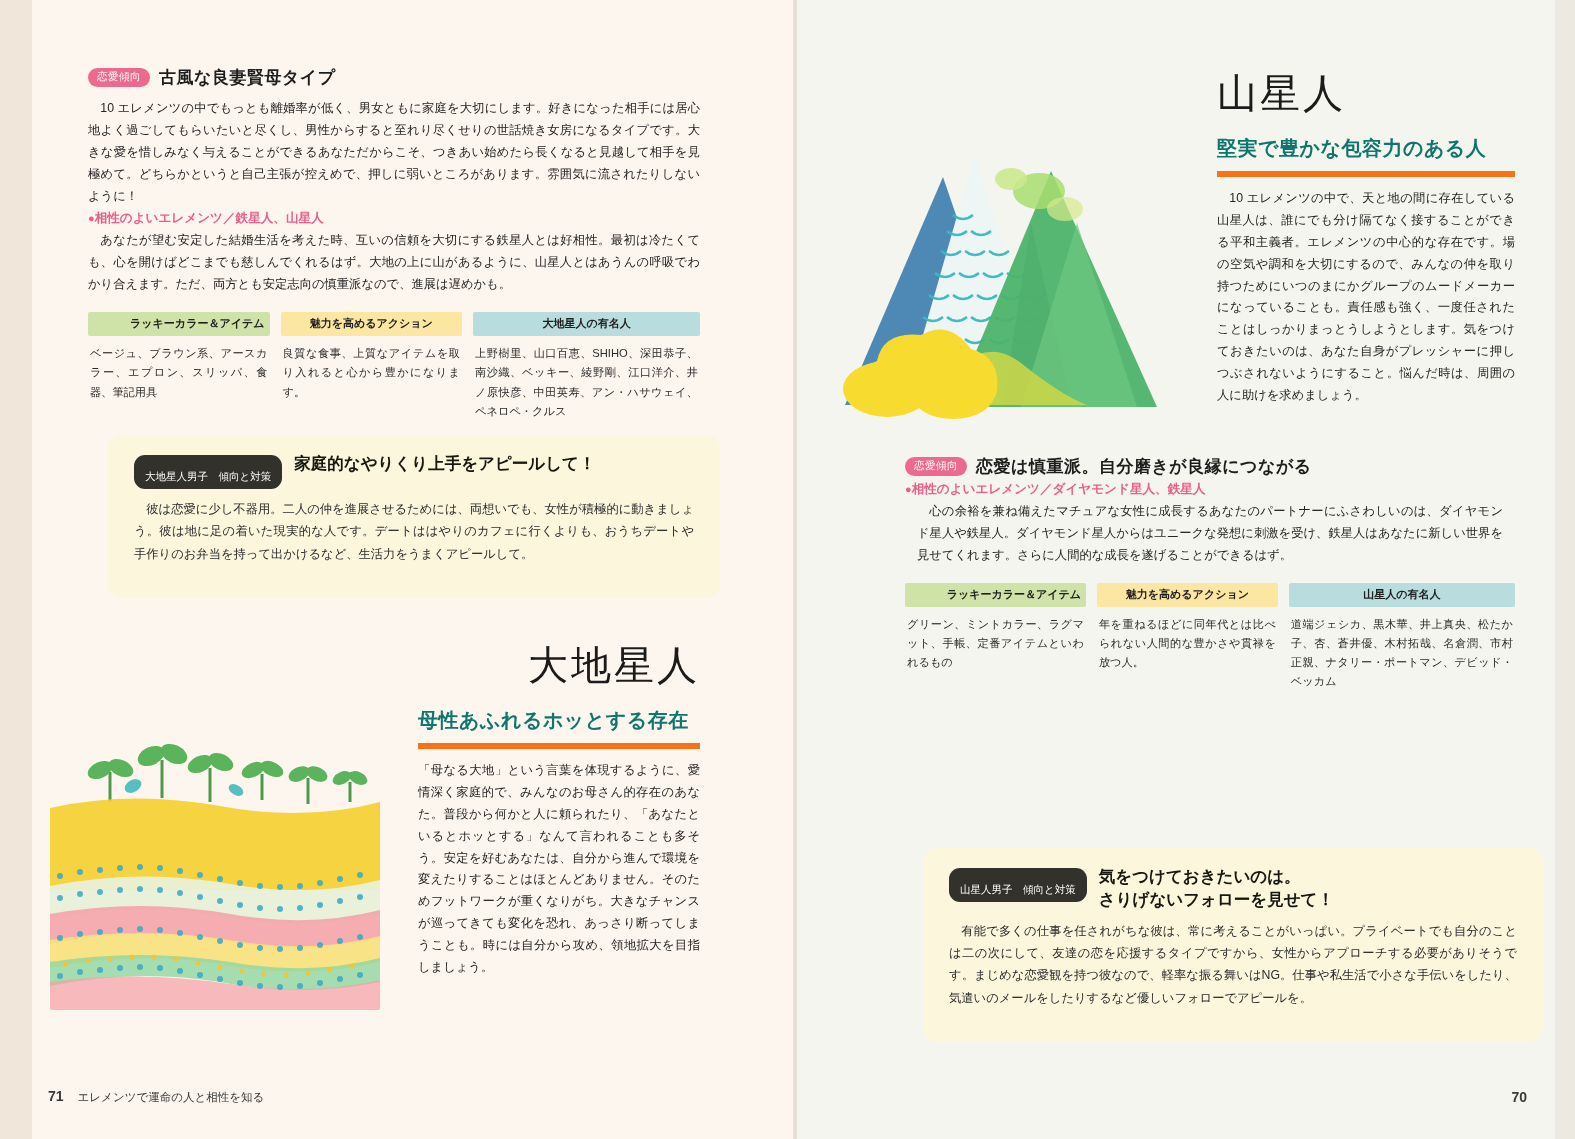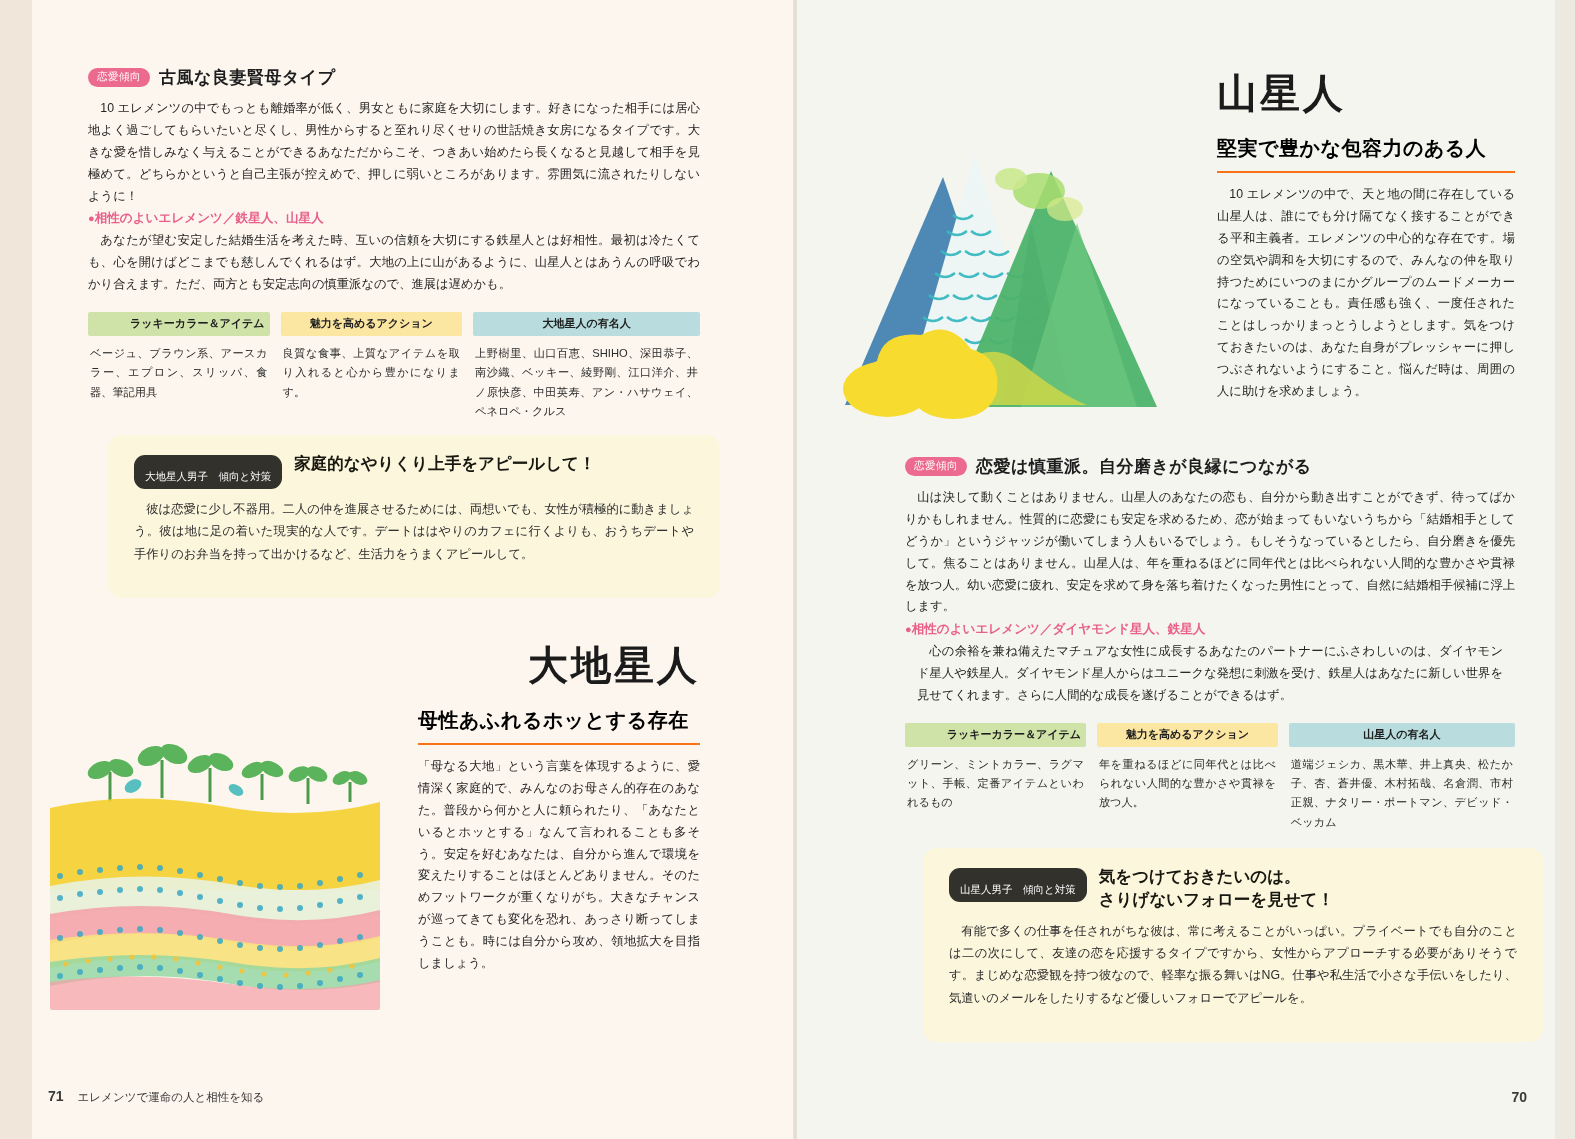--- a/index.html
+++ b/index.html
@@ -29,23 +29,23 @@
   .tag-pink{
     display:inline-block;background:#ec6a8d;color:#fff;border-radius:10px;
     font-size:10.5px;padding:2.5px 9px 3px;letter-spacing:.5px;vertical-align:middle;
   }
   .heading-row{display:flex;align-items:center;gap:9px;}
   .heading-bold{font-size:17px;font-weight:bold;letter-spacing:.5px;color:#1d1d1d;}
   .compat-line{color:#e8608a;font-weight:bold;font-size:12.6px;margin-top:3px;}
   .compat-line .dot{font-size:11px;}
 
   
-  .big-title{font-size:40px;font-weight:bold;letter-spacing:3px;color:#1b1b1b;}
-  .sub-title{font-size:20px;font-weight:bold;letter-spacing:.5px;color:#000000;
-    border-bottom:2px solid #f97316;padding-bottom:9px;}
+  .big-title{font-size:40px;font-weight:normal;letter-spacing:3px;color:#1b1b1b;}
+  .sub-title{font-size:20px;font-weight:bold;letter-spacing:.5px;color:#0f766e;
+    border-bottom:6px solid #f97316;padding-bottom:9px;}
 
   
   .cols{display:flex;gap:11px;margin-top:16px;}
   .col{flex:1;}
   .col-head{
     font-size:11px;font-weight:bold;color:#1f1f1f;text-align:center;
     padding:4px 2px 5px;border-radius:2px;
   }
   .green{background:#cfe3a8;padding-left:39px;}
   .yellow{background:#fbe6a2;}
@@ -327,21 +327,20 @@
       <div class="big-title">山星人</div>
       <div class="sub-title" style="margin-top:14px;">堅実で豊かな包容力のある人</div>
       <p class="body-text indent" style="margin:11px 0 0;">10 エレメンツの中で、天と地の間に存在している山星人は、誰にでも分け隔てなく接することができる平和主義者。エレメンツの中心的な存在です。場の空気や調和を大切にするので、みんなの仲を取り持つためにいつのまにかグループのムードメーカーになっていることも。責任感も強く、一度任されたことはしっかりまっとうしようとします。気をつけておきたいのは、あなた自身がプレッシャーに押しつぶされないようにすること。悩んだ時は、周囲の人に助けを求めましょう。</p>
     </div>
 
     <div style="position:absolute;left:110px;top:455px;width:610px;">
       <div class="heading-row">
         <span class="tag-pink">恋愛傾向</span>
         <span class="heading-bold">恋愛は慎重派。自分磨きが良縁につながる</span>
       </div>
-      <p class="body-text indent" style="margin:9px 0 0;">山は決して動くことはありません。山星人のあなたの恋も、自分から動き出すことができず、待ってばかりかもしれません。性質的に恋愛にも安定を求めるため、恋が始まってもいないうちから「結婚相手としてどうか」というジャッジが働いてしまう人もいるでしょう。もしそうなっているとしたら、自分磨きを優先して。焦ることはありません。山星人は、年を重ねるほどに同年代とは比べられない人間的な豊かさや貫禄を放つ人。幼い恋愛に疲れ、安定を求めて身を落ち着けたくなった男性にとって、自然に結婚相手候補に浮上します。</p>
       <div class="compat-line">
         <span class="dot">●</span><span>相性のよいエレメンツ／ダイヤモンド星人、鉄星人</span>
       </div>
       <p class="body-text indent" style="margin:3px 12px 0;">心の余裕を兼ね備えたマチュアな女性に成長するあなたのパートナーにふさわしいのは、ダイヤモンド星人や鉄星人。ダイヤモンド星人からはユニークな発想に刺激を受け、鉄星人はあなたに新しい世界を見せてくれます。さらに人間的な成長を遂げることができるはず。</p>
 
       <div class="cols">
         <div class="col">
           <div class="col-head green">ラッキーカラー＆アイテム</div>
           <div class="col-body">グリーン、ミントカラー、ラグマット、手帳、定番アイテムといわれるもの</div>
         </div>

